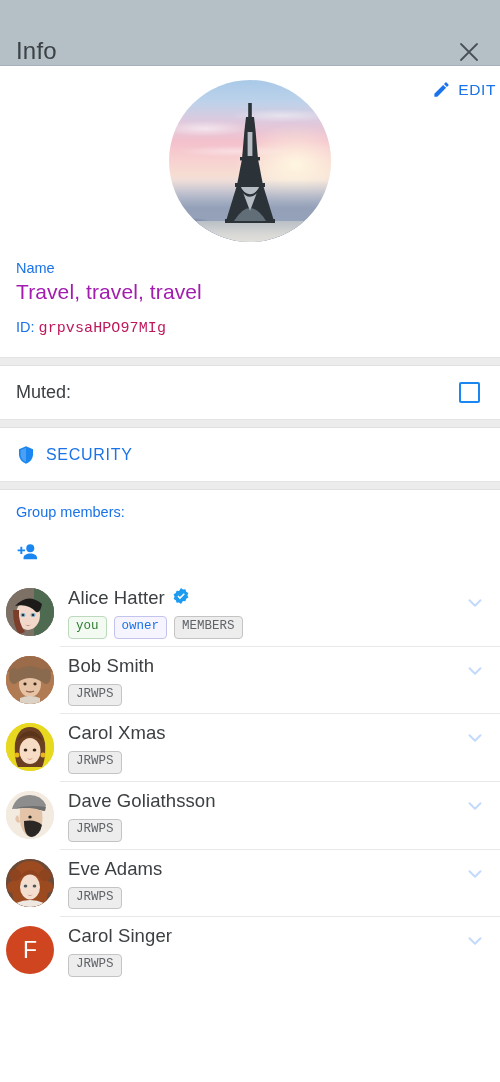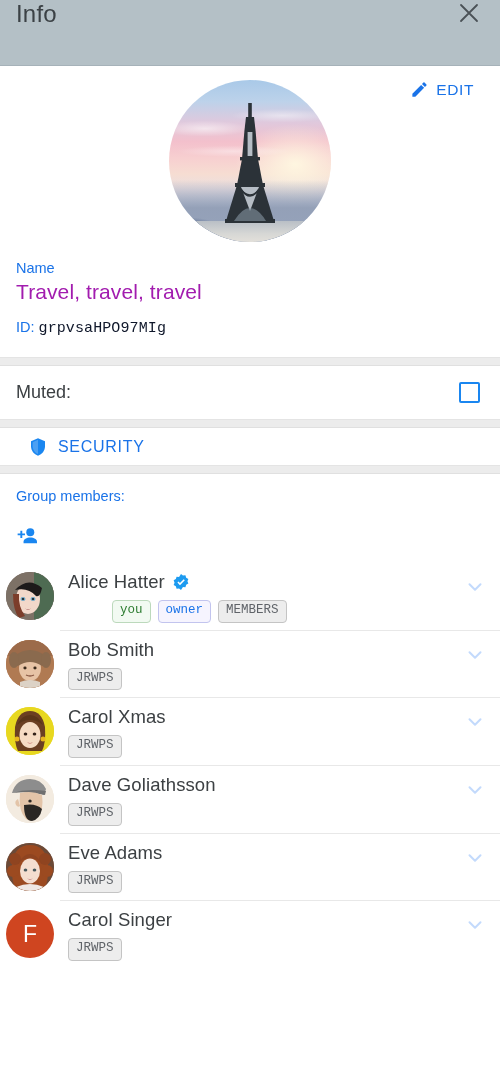--- a/index.html
+++ b/index.html
@@ -8,39 +8,39 @@
     background: #ffffff;
     font-family: "Liberation Sans", sans-serif;
     overflow: hidden;
   }
   .page { position: relative; width: 500px; height: 1082px; background:#fff; }
 
   
   .header {
     height: 66px;
     background: #b4c0c6;
-    display: flex; align-items: flex-start;
+    display: flex; align-items: flex-end;
     padding: 0 18px 0 16px;
     border-bottom: 1px solid #a6b2b9;
   }
   .header-title {
     font-size: 24px; color: #3b4145; font-weight: 400; letter-spacing: .2px;
     flex: 1;
   }
   .close-icon { width: 26px; height: 26px; cursor: pointer; display:flex; align-items:center; justify-content:center; }
   .close-icon svg { display:block; }
 
   
   .section { background:#fff; }
   .divider { height: 9px; background:#ececec; border-top:1px solid #e4e4e4; border-bottom:1px solid #e0e0e0;}
 
   
   .profile { position: relative; padding-top: 12px; padding-bottom: 4px; }
   .edit-btn {
-    position: absolute; right: 26px; top: 14px;
+    position: absolute; right: 4px; top: 14px;
     display: flex; align-items: center; gap: 7px;
     color: #1a73e8; font-size: 15.5px; letter-spacing: .6px; cursor: pointer;
   }
   .pencil-icon { width:19px; height:19px; display:block; }
   .avatar-wrap { display:flex; justify-content:center; padding-top: 2px; }
   .group-avatar {
     width: 162px; height: 162px; border-radius: 50%;
     overflow: hidden; position: relative;
   }
   .ga-sky {
@@ -77,37 +77,37 @@
     position:absolute; left:0; right:0; bottom:0; height: 13%;
     background: linear-gradient(180deg, #b9bfc6 0%, #d6d7d5 60%, #e3e0da 100%);
   }
   .tower { position:absolute; left:50%; bottom:8%; transform: translateX(-50%); }
 
   
   .name-block { padding: 18px 16px 16px 16px; }
   .field-label { color: #1a73e8; font-size: 14.5px; margin-bottom: 4px; }
   .group-name { font-size: 21px; color: #a21caf; font-weight: 400; letter-spacing: .1px; }
   .id-row { margin-top: 15px; font-size: 14.5px; color:#1a73e8; }
-  .id-value { font-family: "Liberation Mono", "DejaVu Sans Mono", monospace; color:#0f172a; font-size: 15px; letter-spacing:.1px; }
+  .id-value { font-family: "Liberation Mono", "DejaVu Sans Mono", monospace; color:#be185d; font-size: 15px; letter-spacing:.1px; }
 
   
   .muted-row {
     height: 53px; display:flex; align-items:center;
     padding: 0 20px 0 16px;
   }
   .muted-label { flex:1; font-size: 18px; color:#3c4043; }
   .checkbox {
     width: 21px; height: 21px; border: 2px solid #1a86f0; border-radius: 2px;
     background: #fff; cursor: pointer;
   }
 
   
   .security-row {
-    height: 37px; display:flex; align-items:center; gap: 10px;
-    padding: 0 28px; cursor:pointer;
+    height: 53px; display:flex; align-items:center; gap: 10px;
+    padding: 0 16px; cursor:pointer;
   }
   .shield-icon { width:20px; height:22px; display:block; }
   .security-label { color:#1a73e8; font-size: 16px; letter-spacing:.7px; }
 
   
   .members { padding-top: 14px; }
   .members-label { color:#1a73e8; font-size:14.5px; padding: 0 16px; }
   .add-members {
     display:flex; align-items:center; gap:9px;
     padding: 0 16px; height: 52px; margin-top: 6px; cursor:pointer;
@@ -124,30 +124,30 @@
   .member-row + .member-row::before {
     content:""; position:absolute; left:60px; right:0; top:0; height:1px; background:#e8e8e8;
   }
   .member-avatar {
     width: 48px; height: 48px; border-radius:50%; flex:0 0 48px;
     margin-top: 3px; overflow:hidden; position:relative;
     display:flex; align-items:center; justify-content:center;
     color:#fff; font-size:23px;
   }
   .member-body { flex:1; padding-left: 14px; padding-top: 2px; }
-  .member-name-line { display:flex; align-items:center; gap:7px; }
+  .member-name-line { display:flex; gap:7px; }
   .member-name { font-size: 18.5px; color:#3c4043; letter-spacing:.1px; }
   .verified-icon { width:18px; height:18px; display:block; }
   .tags { display:flex; gap:7px; margin-top: 7px; flex-wrap: wrap; }
   .tag {
     font-family: "Liberation Mono", "DejaVu Sans Mono", monospace;
     font-size: 12.5px; padding: 2px 7px 3px 7px;
     border-radius: 4px; line-height: 1.25;
   }
-  .tag.you { color:#2e7d32; background:#f2faf2; border:1px solid #bcd9bc;margin-left:44px; }
+  .tag.you { color:#2e7d32; background:#f2faf2; border:1px solid #bcd9bc; }
   .tag.owner { color:#1a73e8; background:#f6f4fe; border:1px solid #c2c4ee; }
   .tag.code { color:#5f6368; background:#ededed; border:1px solid #c4c4c4; }
   .chevron { width:22px; height:22px; margin-top: 7px; flex:0 0 22px; }
   .chevron svg { display:block; }
 
   
   .face { position:absolute; inset:0; }
 </style>
 </head>
 <body>

